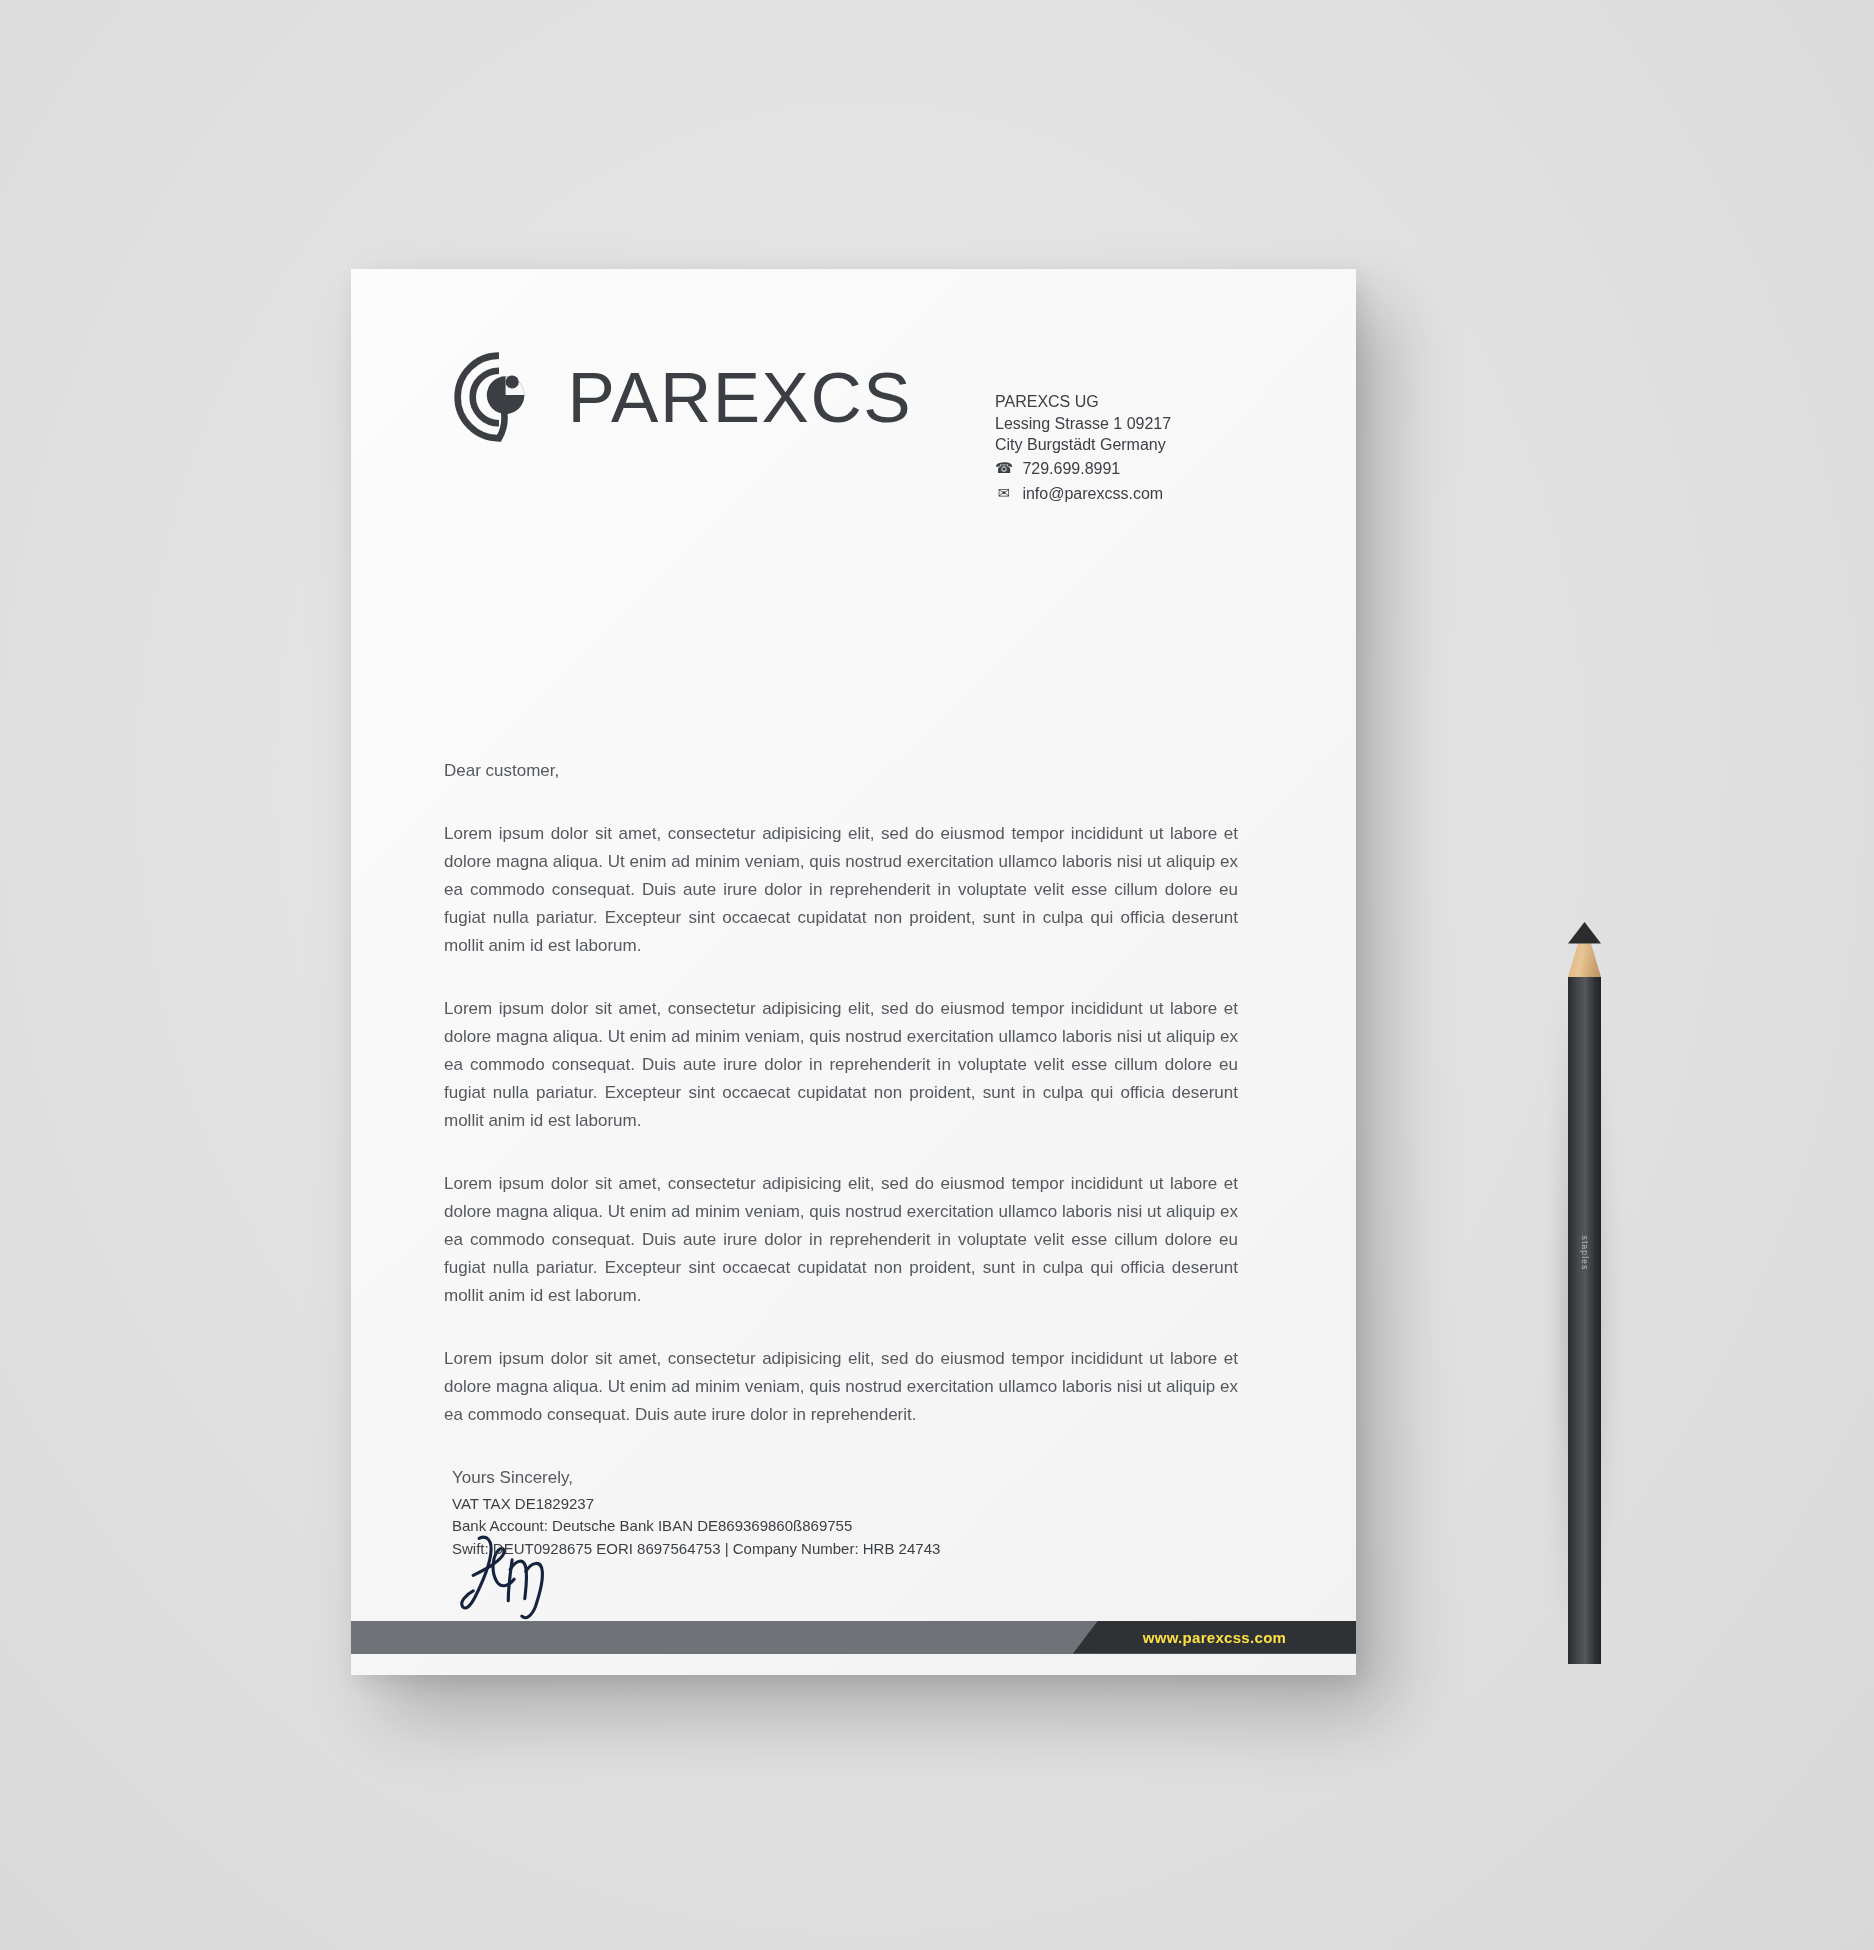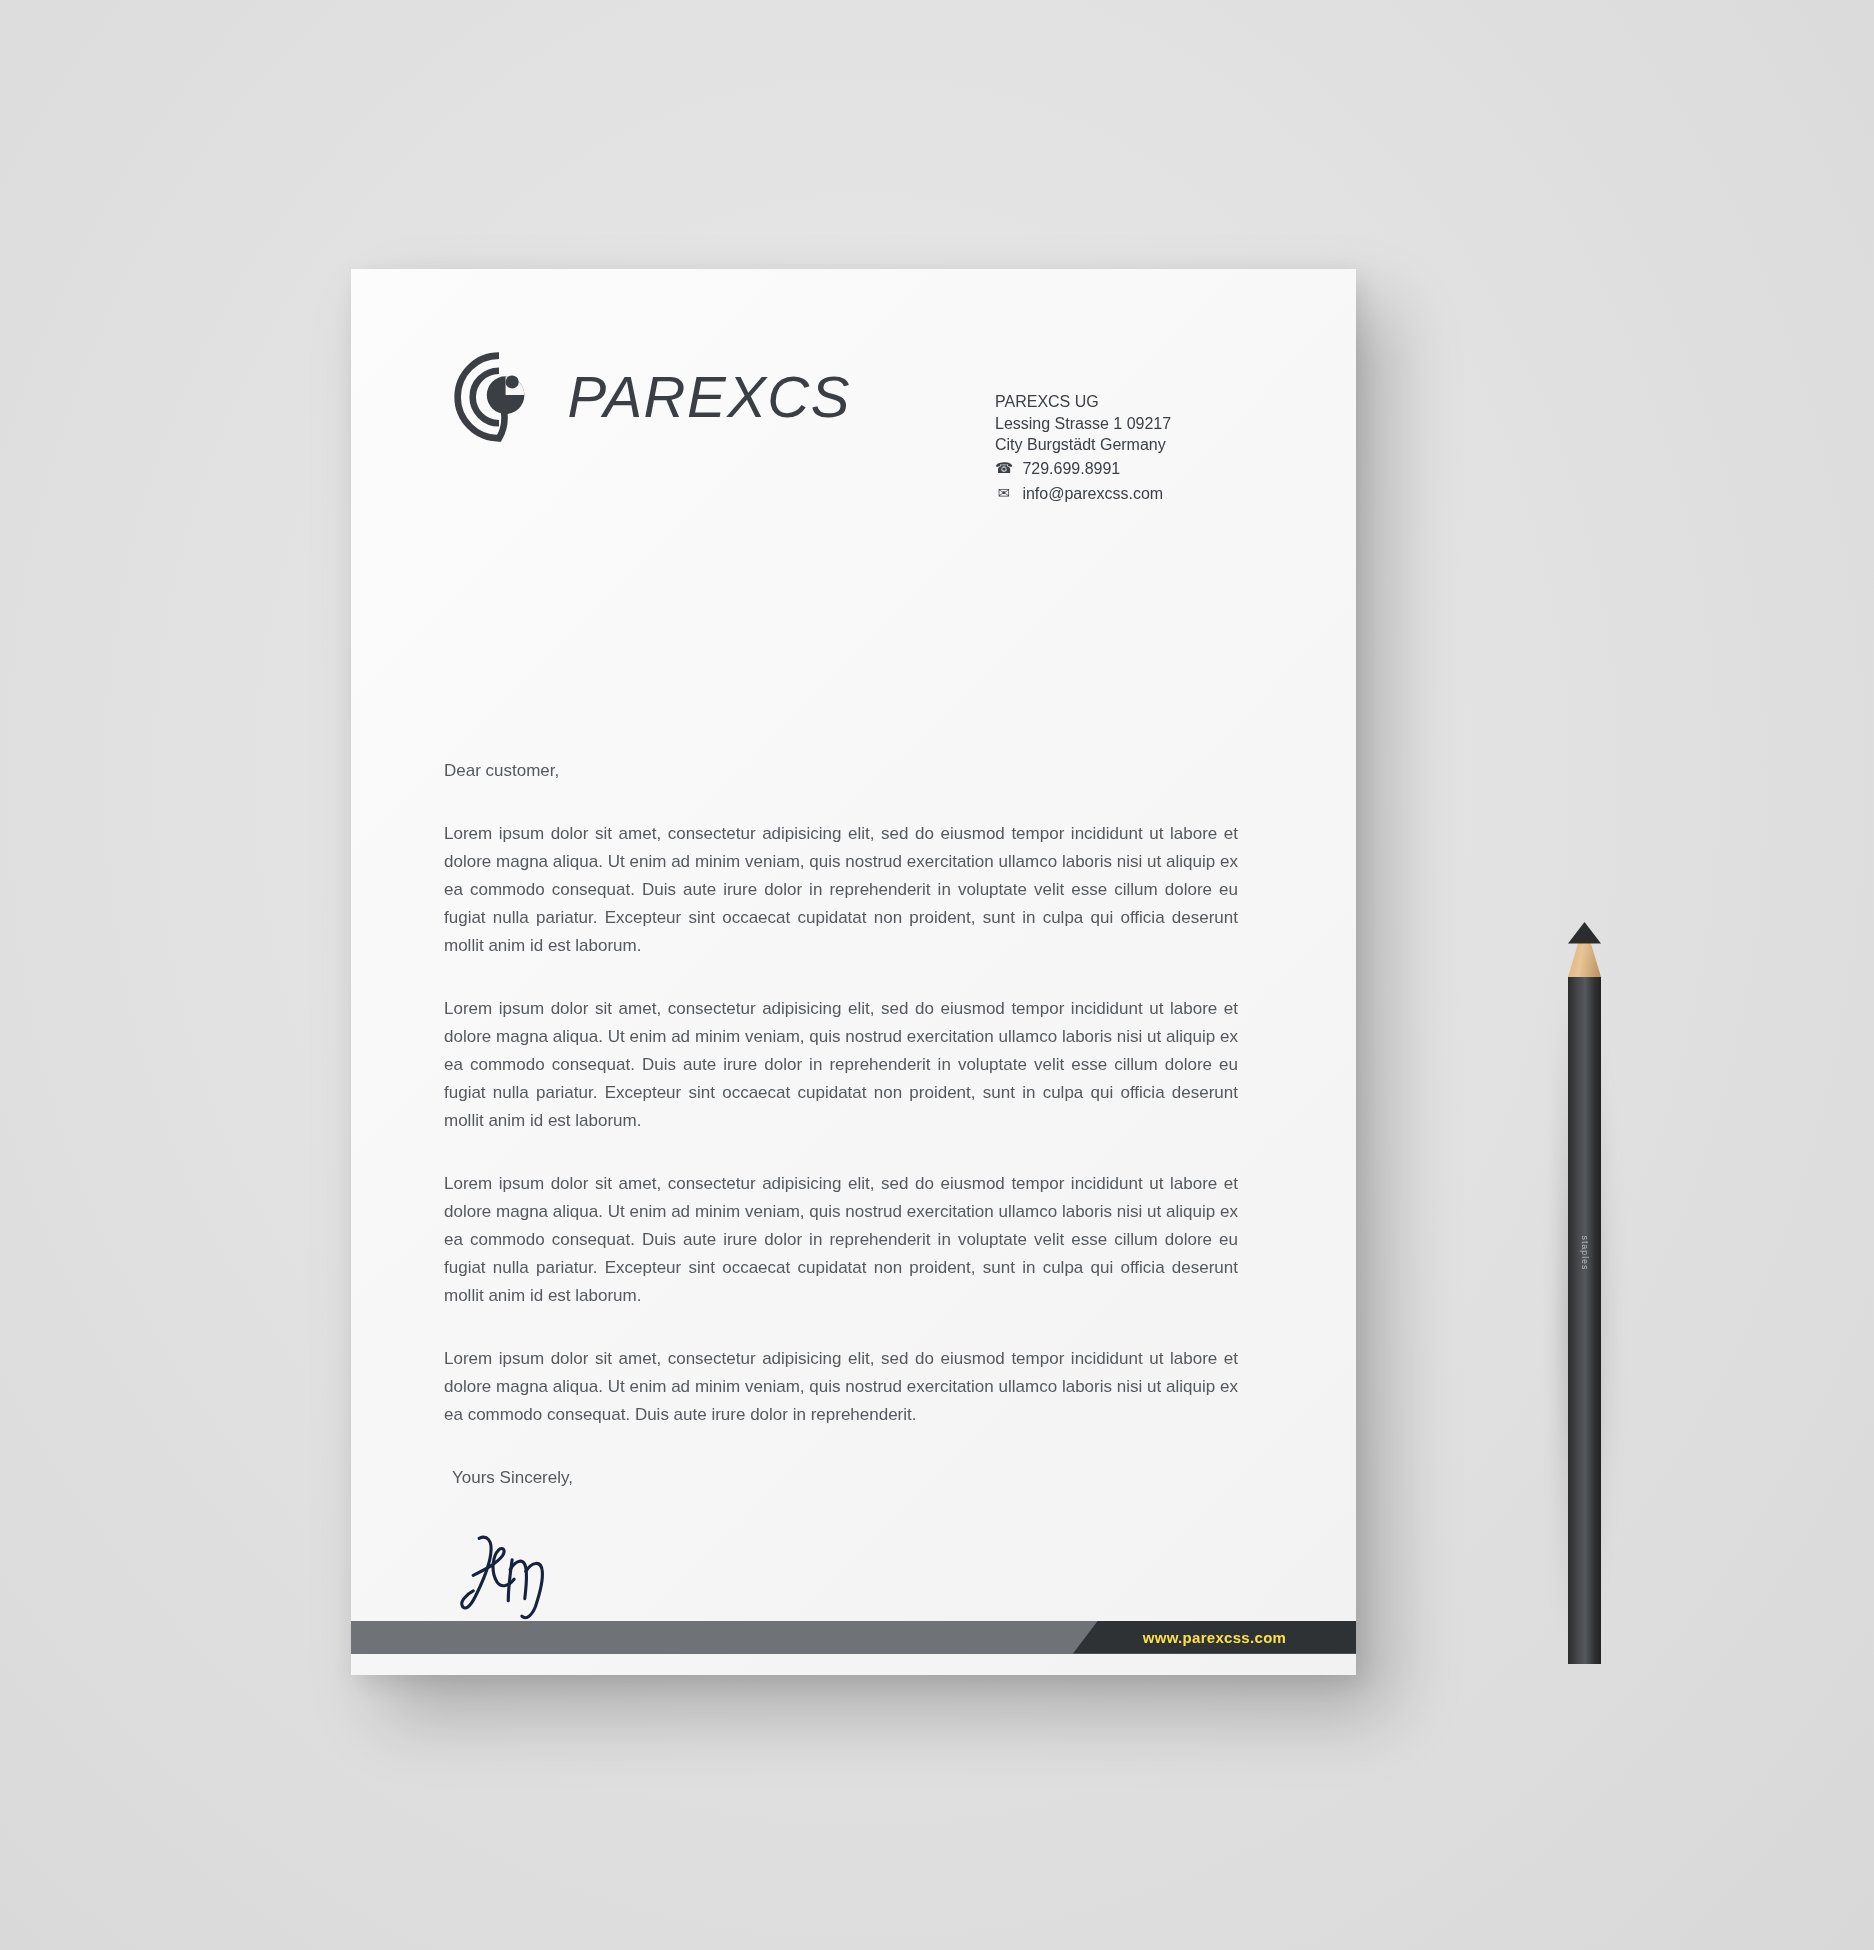--- a/index.html
+++ b/index.html
@@ -50,27 +50,26 @@
     display: flex;
     align-items: center;
     gap: 21.5px;
   }
   .logo-mark {
     width: 94px;
     height: 94px;
     flex: none;
   }
   .logo-text {
-    font-size: 58px;
+    font-size: 71px;
     letter-spacing: 1.5px;
     color: #3b3f43;
     font-weight: 400;
     line-height: 1;
     white-space: nowrap;
-    font-style: italic;
   }
 
   .company-block {
     position: absolute;
     left: 644px;
     top: 78px;
     color: #3c4045;
     font-size: 16px;
     line-height: 21.5px;
     margin-top: 44px;
@@ -248,20 +247,25 @@
           <path d="M36 22 C44 18, 50 24, 48 38 C46 54, 38 70, 32 82 C27 92, 22 96, 19 92 C16 88, 22 80, 30 76"></path>
           <path d="M30 60 C42 54, 54 48, 60 40 C64 34, 60 30, 56 34 C50 40, 48 56, 54 66 C58 73, 66 72, 72 64"></path>
           <path d="M70 44 C68 58, 66 74, 66 86"></path>
           <path d="M68 54 C74 44, 82 42, 84 52 C86 62, 84 74, 83 84"></path>
           <path d="M84 56 C90 46, 100 44, 101 56 C102 66, 98 80, 94 92 C90 102, 84 106, 80 102"></path>
         </g>
       </svg>
     </div>
   </div>
 
+  <div class="legal">
+    <div>VAT TAX DE1829237</div>
+    <div>Bank Account: Deutsche Bank IBAN DE869369860ß869755</div>
+    <div>Swift: DEUT0928675 EORI 8697564753 | Company Number: HRB 24743</div>
+  </div>
 
   <div class="bar-light"></div>
   <div class="bar-dark">
     <span class="url">www.parexcss.com</span>
   </div>
 
 </div>
 
 
 </body></html>

